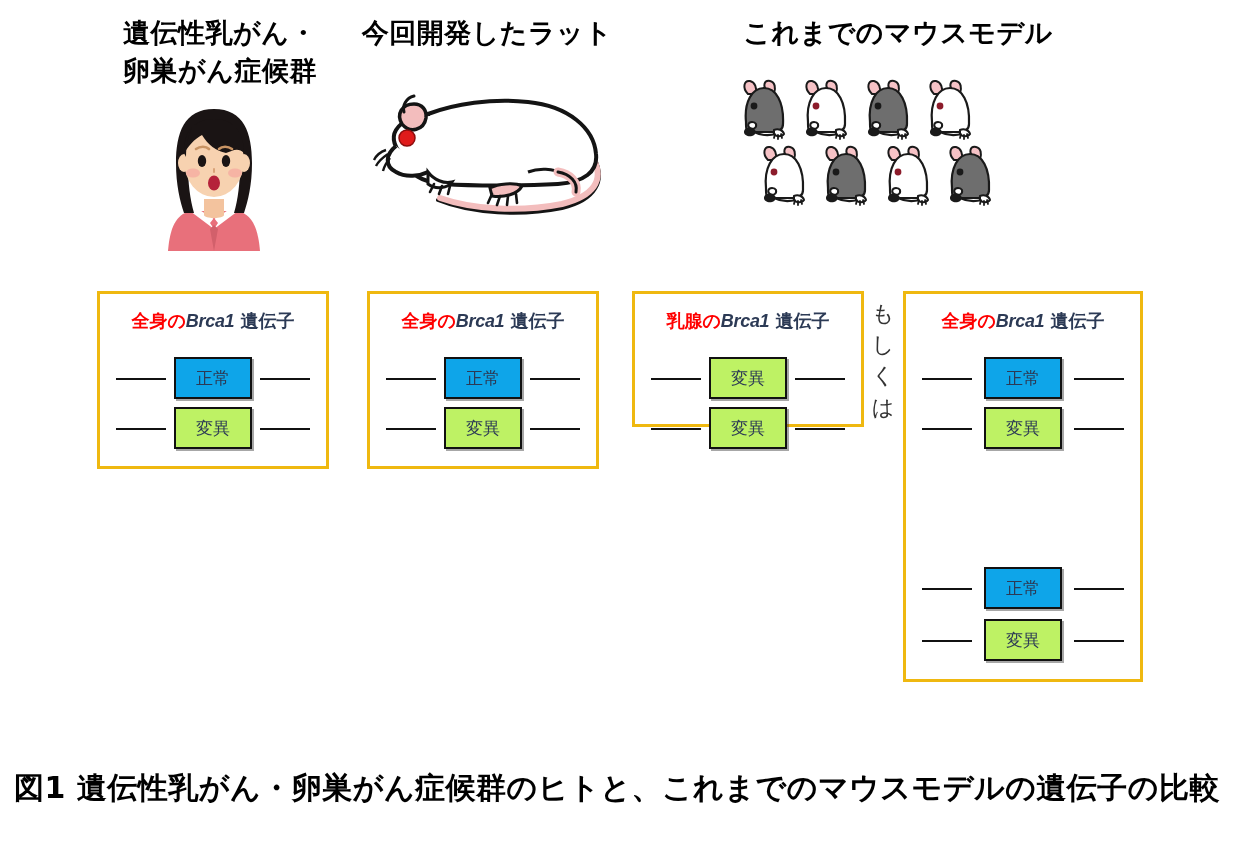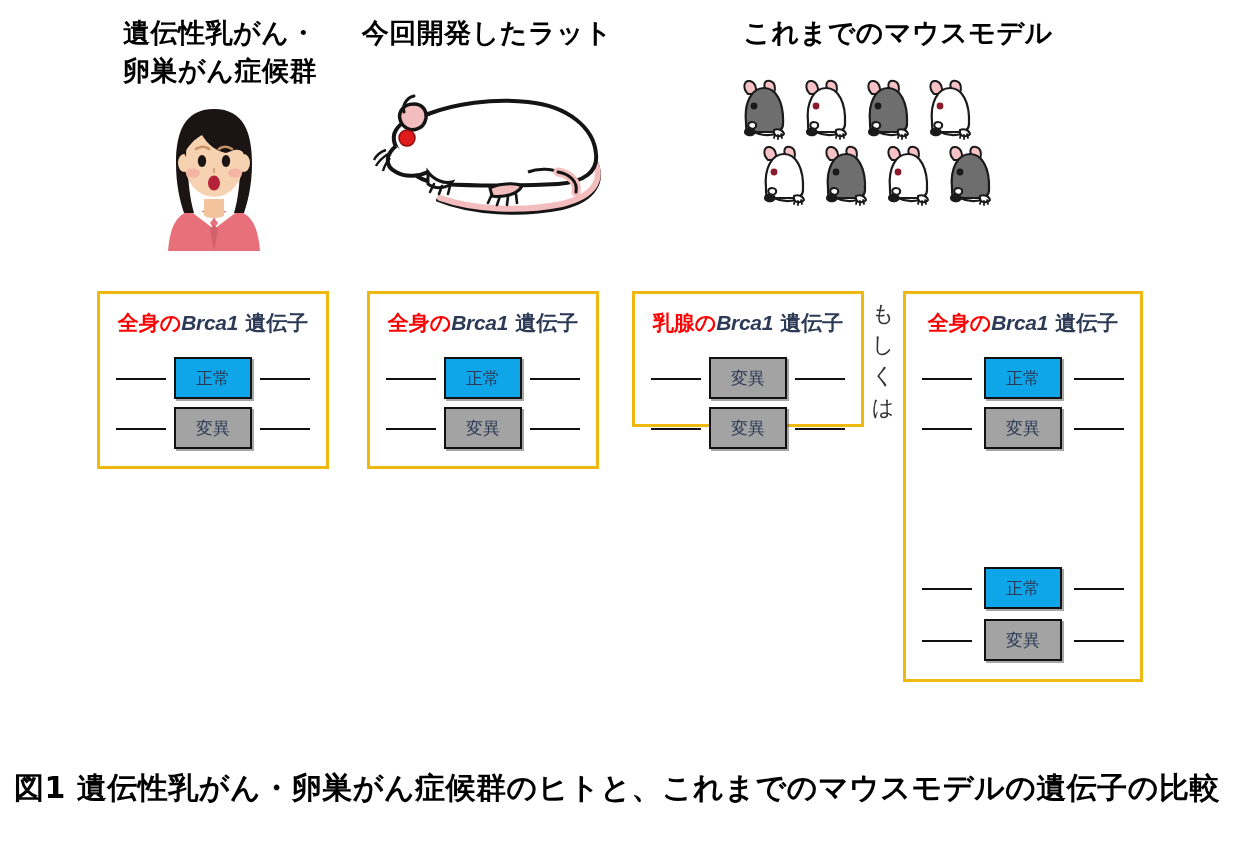--- a/index.html
+++ b/index.html
@@ -40,21 +40,21 @@
     box-sizing:border-box;
   }
   #panel-1{left:97px;top:291px;width:232px;height:178px;}
   #panel-2{left:367px;top:291px;width:232px;height:178px;}
   #panel-3{left:632px;top:291px;width:232px;height:136px;}
   #panel-4{left:903px;top:291px;width:240px;height:391px;}
 
   .gene-title{
     position:absolute;left:0;right:0;text-align:center;
     font-family:"DejaVu Sans","Liberation Sans",sans-serif;
-    font-size:21px;font-weight:bold;white-space:nowrap;
+    font-size:18px;font-weight:bold;white-space:nowrap;
     line-height:1;
   }
   .gene-title .loc{color:#FF0000;}
   .gene-title .sym{color:#2C3A55;font-style:italic;font-weight:bold;
     font-family:"Liberation Sans","DejaVu Sans",sans-serif;letter-spacing:-0.3px;}
   .gene-title .suf{color:#2C3A55;}
 
   
   .allele-row{position:absolute;height:42px;}
   .allele-line{
@@ -65,21 +65,21 @@
   .allele-box{
     position:absolute;left:50%;transform:translateX(-50%);
     top:0;width:78px;height:42px;box-sizing:border-box;
     border:2.5px solid #111111;
     display:flex;align-items:center;justify-content:center;
     font-family:"DejaVu Sans","Liberation Sans",sans-serif;
     font-size:17px;color:#2C3A55;font-weight:500;
     box-shadow:2px 2px 0 rgba(60,60,60,0.45);
   }
   .allele-box.normal{background:#0ea5e9;}
-  .allele-box.mutant{background:#a3a3a3;}
+  .allele-box.mutant{background:#bef264;}
 
   
   .kathu{
     position:absolute;left:0;right:0;text-align:center;
     font-family:"DejaVu Sans","Liberation Sans",sans-serif;
     font-size:19px;color:#8A8A8A;line-height:1;
   }
 
   
   #moshikuwa{

